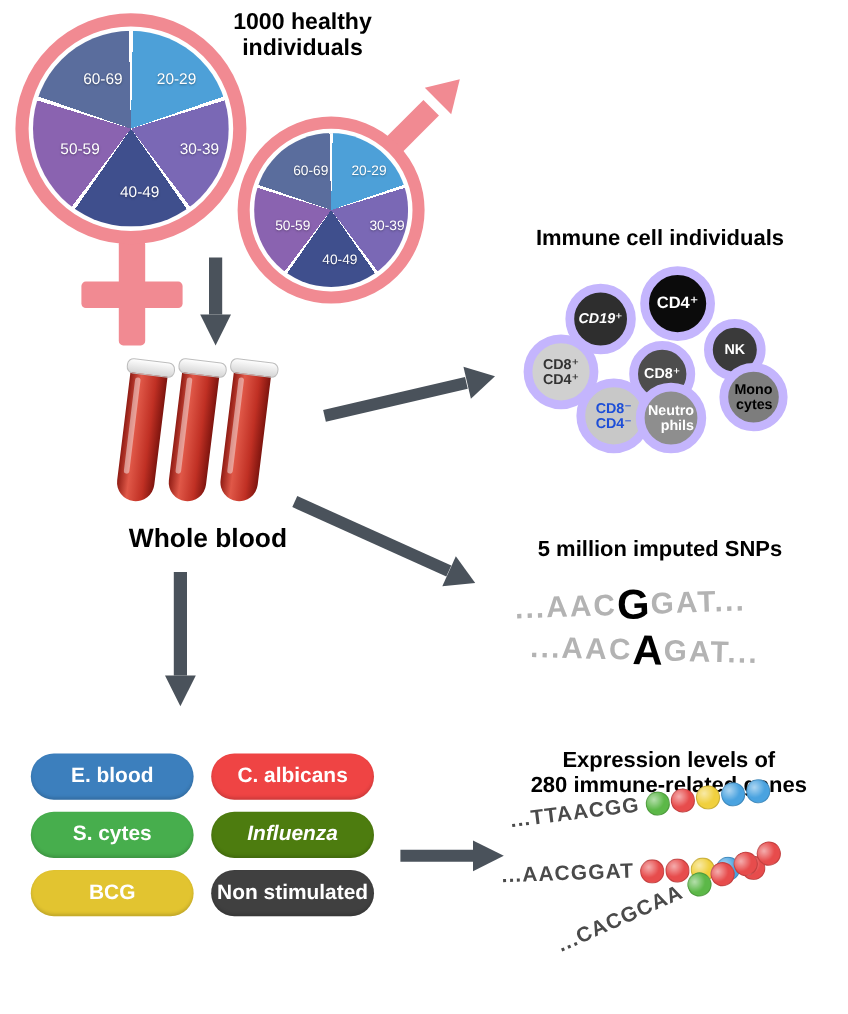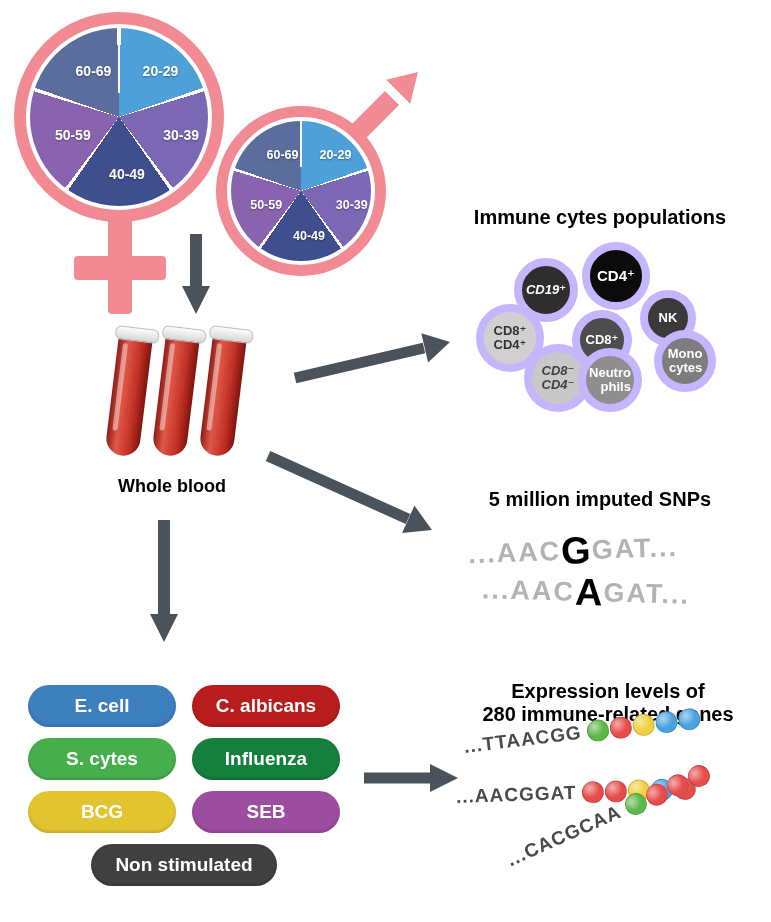--- a/index.html
+++ b/index.html
@@ -1,38 +1,38 @@
 <!DOCTYPE html>
 <html><head>
 <meta charset="utf-8">
 <style>
   * { margin:0; padding:0; box-sizing:border-box; }
   body { font-family:"Liberation Sans","DejaVu Sans",sans-serif; background:#fff; }
   .canvas { position:relative; width:771px; height:922px; background:#fff; overflow:hidden; }
 
   .heading { position:absolute; font-weight:bold; color:#000; text-align:center; white-space:pre-line; line-height:1.15; }
   .title { left:168px; top:8px; width:214px; font-size:21px; }
-  .wholeblood-label { left:82px; top:476px; width:180px; font-size:18px; }
+  .wholeblood-label { left:99px; top:476px; width:180px; font-size:24px; }
   .immune-heading { left:452px; top:206px; width:296px; font-size:20px; }
   .snp-heading { left:450px; top:488px; width:300px; font-size:20px; }
   .expr-heading { left:452px; top:680px; width:312px; font-size:20px; }
 
   
   .ring { position:absolute; border-radius:50%; border:12px solid #f18a92; background:#fff; }
   .female-ring { left:14px; top:12px; width:210px; height:210px; }
   .male-ring { left:216px; top:106px; width:170px; height:170px; border-width:11px; }
   .female-stem { position:absolute; left:108px; top:218px; width:24px; height:96px; background:#f18a92; border-radius:4px; }
   .female-crossbar { position:absolute; left:74px; top:256px; width:92px; height:24px; background:#f18a92; border-radius:4px; }
   .male-arrow-svg { position:absolute; left:334px; top:42px; }
 
   
   .pie { position:absolute; border-radius:50%; }
   .female-pie { left:30px; top:28px; width:178px; height:178px; }
   .male-pie { left:231px; top:121px; width:140px; height:140px; }
-  .pie-label { position:absolute; transform:translate(-50%,-50%); color:#fff; font-weight:bold; font-size:14px; white-space:nowrap; text-shadow:0 1px 2px rgba(0,0,0,.35);padding-left:16px; }
+  .pie-label { position:absolute; transform:translate(-50%,-50%); color:#fff; font-weight:normal; font-size:14px; white-space:nowrap; text-shadow:0 1px 2px rgba(0,0,0,.35);padding-left:16px; }
   .male-pie .pie-label { font-size:12.5px; }
 
   
   .arrow-svg { position:absolute; }
 
   
   .tube-group { position:absolute; left:112px; top:330px; width:150px; height:140px; }
   .tube { position:absolute; top:0; width:34px; height:126px; border-radius:8px 8px 17px 17px;
           background:linear-gradient(90deg,#8f1b13,#e05848 30%,#c03024 70%,#7d140e);
           transform:rotate(7deg); }
@@ -76,20 +76,22 @@
   .bead { width:22px; height:22px; border-radius:50%; margin-left:1px; border:1px solid rgba(0,0,0,.15); flex:0 0 auto; }
   .expr-row:nth-child(1){ left:464px; top:736px; transform:rotate(-7deg); }
   .expr-row:nth-child(2){ left:456px; top:786px; transform:rotate(-2deg); }
   .expr-row:nth-child(3){ left:508px; top:850px; transform:rotate(-24deg); }
 </style>
 </head>
 <body>
 
 <div class="canvas">
 
+  <div class="heading title">1000 healthy
+individuals</div>
 
   <div>
     <div class="female-stem"></div>
     <div class="female-crossbar"></div>
     <div class="ring female-ring"></div>
     <div class="pie female-pie" style="background: repeating-conic-gradient(rgb(255, 255, 255) 0deg, rgb(255, 255, 255) 1.2deg, rgba(0, 0, 0, 0) 1.2deg, rgba(0, 0, 0, 0) 70.8deg, rgb(255, 255, 255) 70.8deg, rgb(255, 255, 255) 72deg), conic-gradient(rgb(77, 160, 216) 0deg, rgb(77, 160, 216) 72deg, rgb(122, 104, 181) 72deg, rgb(122, 104, 181) 144deg, rgb(63, 79, 141) 144deg, rgb(63, 79, 141) 216deg, rgb(138, 99, 176) 216deg, rgb(138, 99, 176) 288deg, rgb(90, 109, 157) 288deg, rgb(90, 109, 157) 360deg);">
         <span class="pie-label" style="left: 122.504px; top: 42.886px;">20-29</span>
         <span class="pie-label" style="left: 143.21px; top: 106.614px;">30-39</span>
         <span class="pie-label" style="left: 89px; top: 146px;">40-49</span>
         <span class="pie-label" style="left: 34.7898px; top: 106.614px;">50-59</span>
@@ -122,31 +124,31 @@
     <div class="tube"></div>
     <div class="tube"></div>
   </div>
   <div class="heading wholeblood-label">Whole blood</div>
 
   <svg class="arrow-svg" style="left:290px;top:328px" width="170" height="60">
     <line x1="5" y1="50" x2="134" y2="20" stroke="#4a525b" stroke-width="11"></line>
     <polygon points="160,14 138.1,34.5 131.3,5.3" fill="#4a525b"></polygon>
   </svg>
 
-  <div class="heading immune-heading">Immune cytes populations</div>
+  <div class="heading immune-heading">Immune cell individuals</div>
   <div class="cell-cluster">
       <div class="cell" style="background: rgb(208, 208, 208); color: rgb(51, 51, 51);">CD8⁺
 CD4⁺</div>
       <div class="cell" style="background: rgb(46, 46, 46); color: rgb(255, 255, 255);">CD19⁺</div>
       <div class="cell" style="background: rgb(11, 11, 11); color: rgb(255, 255, 255);">CD4⁺</div>
       <div class="cell" style="background: rgb(58, 58, 58); color: rgb(255, 255, 255);">NK</div>
       <div class="cell" style="background: rgb(77, 77, 77); color: rgb(255, 255, 255);">CD8⁺</div>
-      <div class="cell" style="background: rgb(125, 125, 125); color: #ffffff;">Mono
+      <div class="cell" style="background: rgb(125, 125, 125); color: #000000;">Mono
 cytes</div>
-      <div class="cell" style="background: rgb(200, 200, 200); color: #404040; font-style: italic;">CD8⁻
+      <div class="cell" style="background: rgb(200, 200, 200); color: #1d4ed8;">CD8⁻
 CD4⁻</div>
       <div class="cell" style="background: rgb(142, 142, 142); color: rgb(255, 255, 255);">Neutro
 phils</div>
     </div>
 
   <svg class="arrow-svg" style="left:262px;top:446px" width="185" height="95">
     <line x1="6" y1="10" x2="146" y2="73" stroke="#4a525b" stroke-width="11"></line>
     <polygon points="170,84 140.1,87 152.4,59.6" fill="#4a525b"></polygon>
   </svg>
 
@@ -155,26 +157,25 @@
       <div class="snp-row"><span>...AAC</span><span class="snp-variant">G</span><span>GAT...</span></div>
       <div class="snp-row"><span>...AAC</span><span class="snp-variant">A</span><span>GAT...</span></div>
     </div>
 
   <svg class="arrow-svg" style="left:146px;top:518px" width="36" height="130">
     <line x1="18" y1="2" x2="18" y2="96" stroke="#4a525b" stroke-width="12"></line>
     <polygon points="18,124 4,96 32,96" fill="#4a525b"></polygon>
   </svg>
 
   <div class="pill-grid">
-      <div class="pill" style="background: rgb(60, 127, 189);">E. cell</div>
-      <div class="pill" style="background: #b91c1c;">C. albicans</div>
+      <div class="pill" style="background: rgb(60, 127, 189);">E. blood</div>
+      <div class="pill" style="background: #ef4444;">C. albicans</div>
       <div class="pill" style="background: rgb(71, 174, 77);">S. cytes</div>
-      <div class="pill" style="background: #15803d;">Influenza</div>
+      <div class="pill" style="background: #4d7c0f; font-style: italic;">Influenza</div>
       <div class="pill" style="background: rgb(226, 196, 48);">BCG</div>
-      <div class="pill" style="background: rgb(156, 77, 159);">SEB</div>
       <div class="pill" style="background: #404040;">Non stimulated</div>
     </div>
 
   <svg class="arrow-svg" style="left:360px;top:758px" width="104" height="40">
     <line x1="4" y1="20" x2="72" y2="20" stroke="#4a525b" stroke-width="11"></line>
     <polygon points="98,20 70,6 70,34" fill="#4a525b"></polygon>
   </svg>
 
   <div class="heading expr-heading">Expression levels of
 280 immune-related genes</div>

